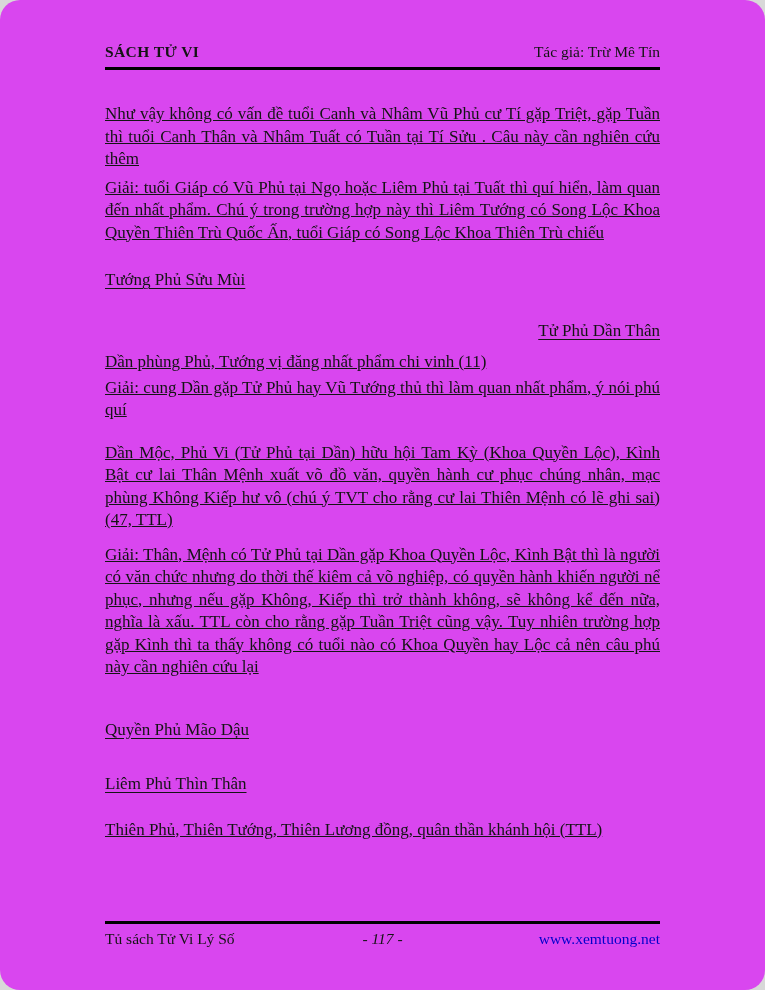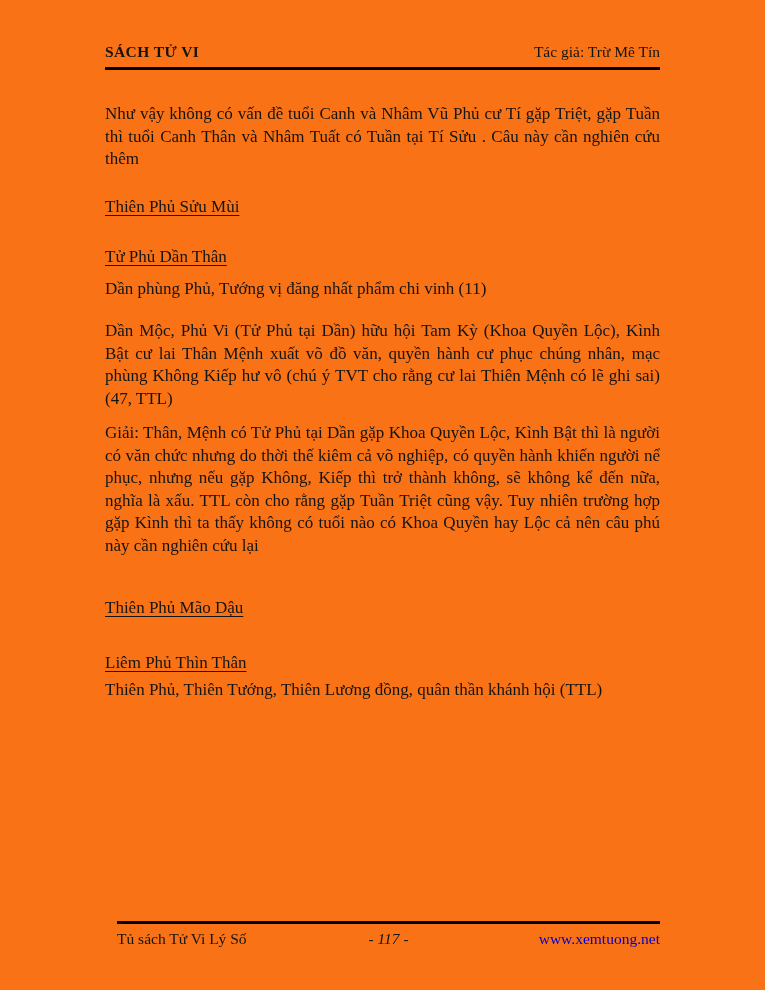--- a/index.html
+++ b/index.html
@@ -4,25 +4,26 @@
 <style>
   html, body {
     margin: 0;
     padding: 0;
     background: #d8d8d8;
   }
   .page {
     position: relative;
     width: 765px;
     height: 990px;
-    background: #f97316;
+    background: #d946ef;
     font-family: "Liberation Serif", "DejaVu Serif", serif;
     color: #141414;
     overflow: hidden;
     margin: 0 auto;
+    border-radius: 20px;
   }
   .inner {
     padding: 0 105px;
   }
   .header {
     margin-top: 42px;
     display: flex;
     justify-content: space-between;
     align-items: flex-end;
     border-bottom: 3px solid #000000;
@@ -34,42 +35,43 @@
     font-weight: bold;
     letter-spacing: 0.4px;
   }
   .content {
     font-size: 17px;
     line-height: 22.5px;
   }
   .para {
     margin: 0;
     text-align: justify;
+    text-decoration: underline;
   }
   .heading {
     margin: 0;
     text-decoration: underline;
     text-underline-offset: 3px;
   }
   .mt-b1  { margin-top: 33px; }
   .mt-b2  { margin-top: 17px; }
   .mt-b3  { margin-top: 6px;  }
   .mt-b4  { margin-top: 25px; }
-  .mt-b5  { margin-top: 28px; }
+  .mt-b5  { margin-top: 28px; text-align: right; }
   .mt-b6  { margin-top: 9px;  }
   .mt-b7  { margin-top: 3px;  }
   .mt-b8  { margin-top: 20px; }
   .mt-b9  { margin-top: 12px;  }
   .mt-b10 { margin-top: 40px; }
   .mt-b11 { margin-top: 32px; }
-  .mt-b12 { margin-top: 5px;  }
+  .mt-b12 { margin-top: 23px;  }
   .footer {
     position: absolute;
     top: 921px;
-    left: 117px;
+    left: 105px;
     right: 105px;
     border-top: 3px solid #000000;
     padding-top: 5px;
     display: grid;
     grid-template-columns: 1fr auto 1fr;
     align-items: baseline;
     font-size: 15.5px;
     line-height: 19px;
   }
   .footer-left  { justify-self: start; }
@@ -85,26 +87,28 @@
 
 <div class="page">
   <div class="inner">
     <div class="header">
       <span class="header-left">SÁCH TỬ VI</span>
       <span class="header-right">Tác giả: Trừ Mê Tín</span>
     </div>
 
     <div class="content">
       <p class="para mt-b1">Như vậy không có vấn đề tuổi Canh và Nhâm Vũ Phủ cư Tí gặp Triệt, gặp Tuần thì tuổi Canh Thân và Nhâm Tuất có Tuần tại Tí Sửu . Câu này cần nghiên cứu thêm</p>
-      <p class="heading mt-b4">Thiên Phủ Sửu Mùi</p>
+      <p class="para mt-b3">Giải: tuổi Giáp có Vũ Phủ tại Ngọ hoặc Liêm Phủ tại Tuất thì quí hiển, làm quan đến nhất phẩm. Chú ý trong trường hợp này thì Liêm Tướng có Song Lộc Khoa Quyền Thiên Trù Quốc Ấn, tuổi Giáp có Song Lộc Khoa Thiên Trù chiếu</p>
+      <p class="heading mt-b4">Tướng Phủ Sửu Mùi</p>
       <p class="heading mt-b5">Tử Phủ Dần Thân</p>
       <p class="para mt-b6">Dần phùng Phủ, Tướng  vị đăng nhất phẩm chi vinh  (11)</p>
+      <p class="para mt-b7">Giải: cung Dần gặp Tử Phủ hay Vũ Tướng thủ thì làm quan nhất phẩm, ý nói phú quí</p>
       <p class="para mt-b8">Dần Mộc, Phủ Vi (Tử Phủ tại Dần) hữu hội Tam Kỳ (Khoa Quyền Lộc), Kình Bật cư lai Thân Mệnh xuất võ đồ văn, quyền hành cư phục chúng nhân, mạc phùng Không Kiếp hư vô (chú ý TVT cho rằng cư lai Thiên Mệnh có lẽ ghi sai) (47, TTL)</p>
       <p class="para mt-b9">Giải: Thân, Mệnh có Tử Phủ tại Dần gặp Khoa Quyền Lộc, Kình Bật thì là người có văn chức nhưng do thời thế kiêm cả võ nghiệp, có quyền hành khiến người nể phục, nhưng nếu gặp Không, Kiếp thì trở thành không, sẽ không kể đến nữa, nghĩa là xấu. TTL còn cho rằng gặp Tuần Triệt cũng vậy. Tuy nhiên trường hợp gặp Kình thì ta thấy không có tuổi nào có Khoa Quyền hay Lộc cả  nên câu phú này cần nghiên cứu lại</p>
-      <p class="heading mt-b10">Thiên Phủ Mão Dậu</p>
+      <p class="heading mt-b10">Quyền Phủ Mão Dậu</p>
       <p class="heading mt-b11">Liêm Phủ Thìn Thân</p>
       <p class="para mt-b12">Thiên Phủ, Thiên Tướng, Thiên Lương đồng, quân thần khánh hội (TTL)</p>
     </div>
   </div>
 
   <div class="footer">
     <span class="footer-left">Tủ sách Tử Vi Lý Số</span>
     <span class="footer-center">- 117 -</span>
     <a class="footer-link">www.xemtuong.net</a>
   </div>

